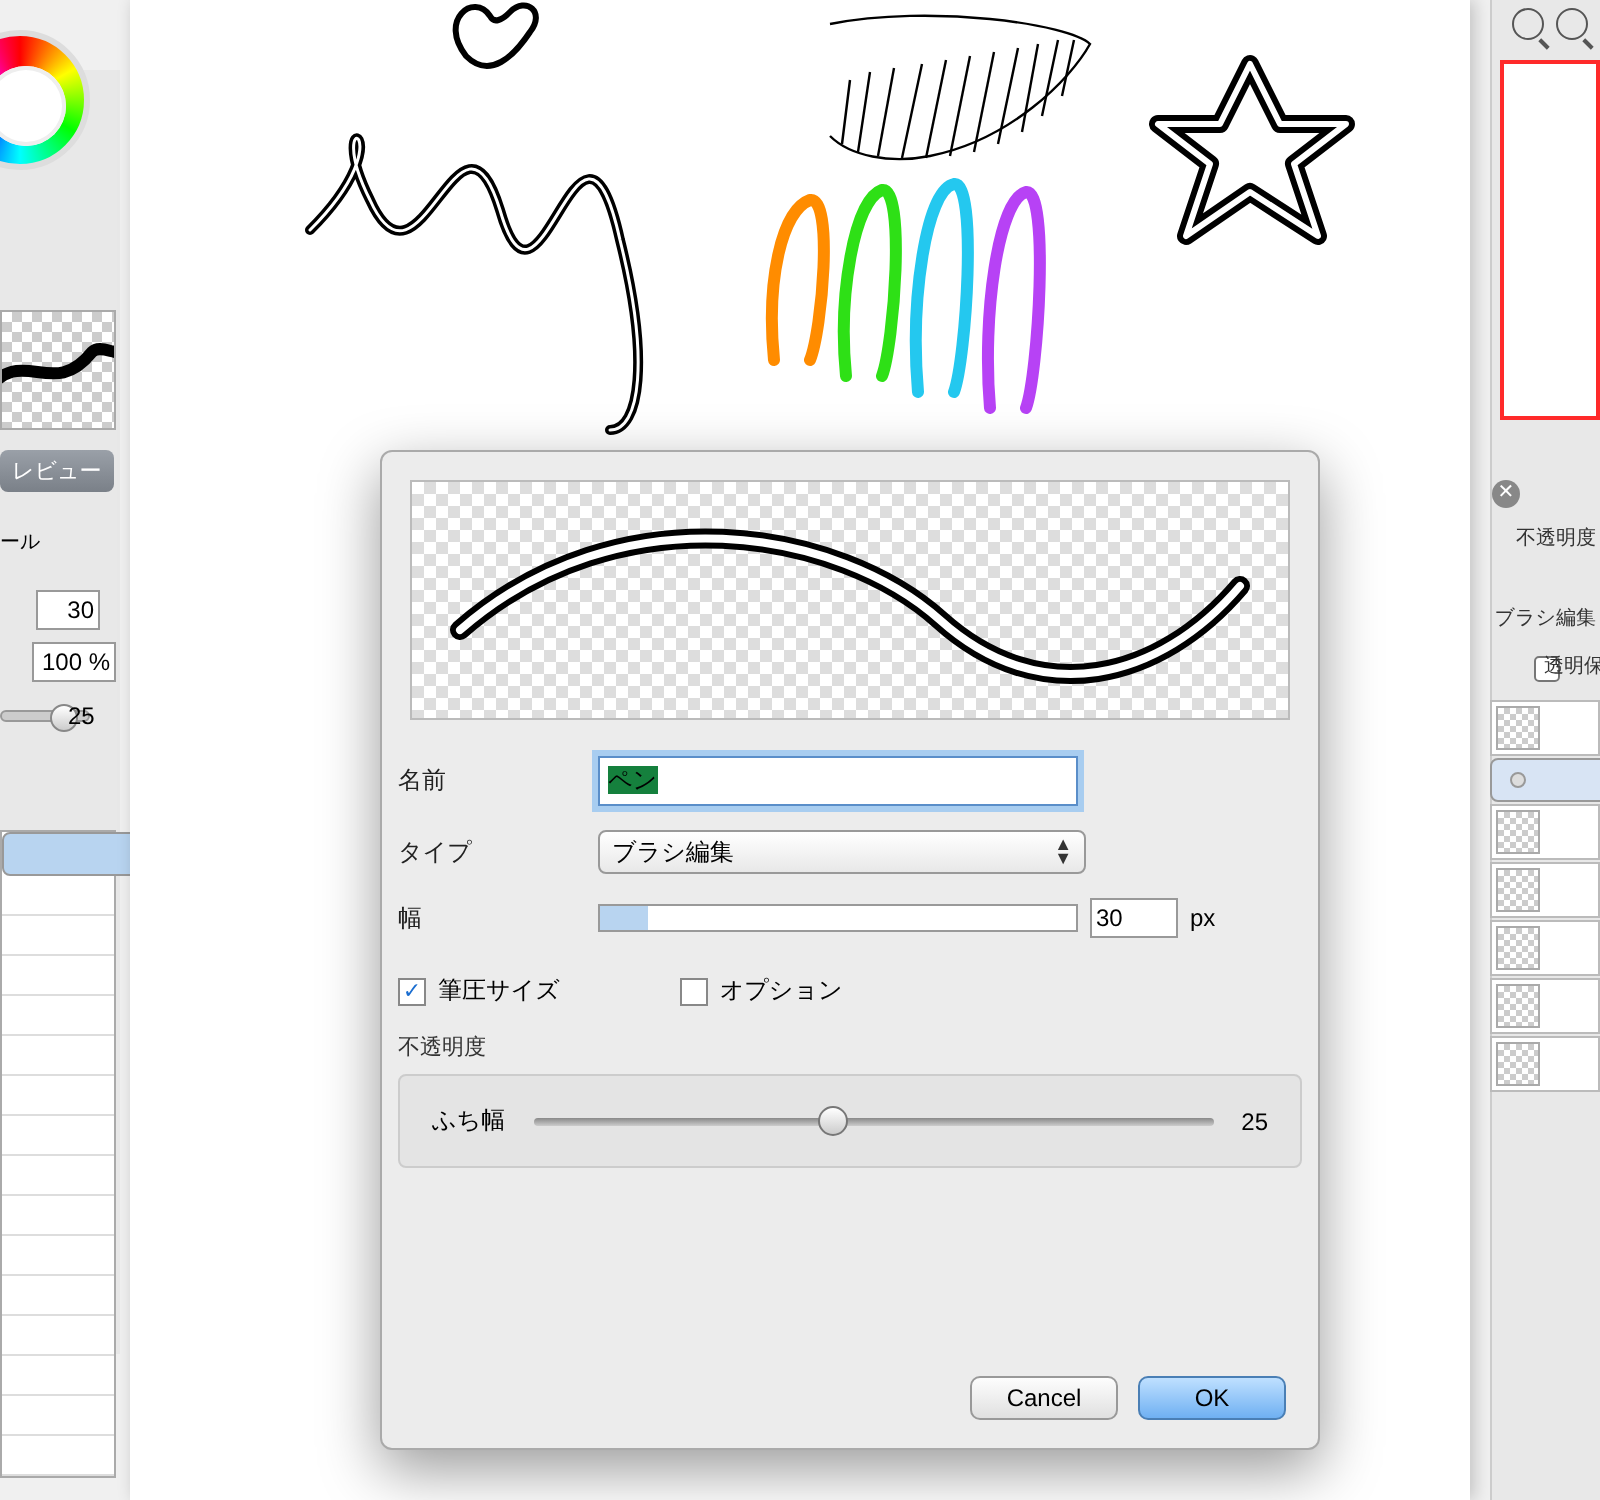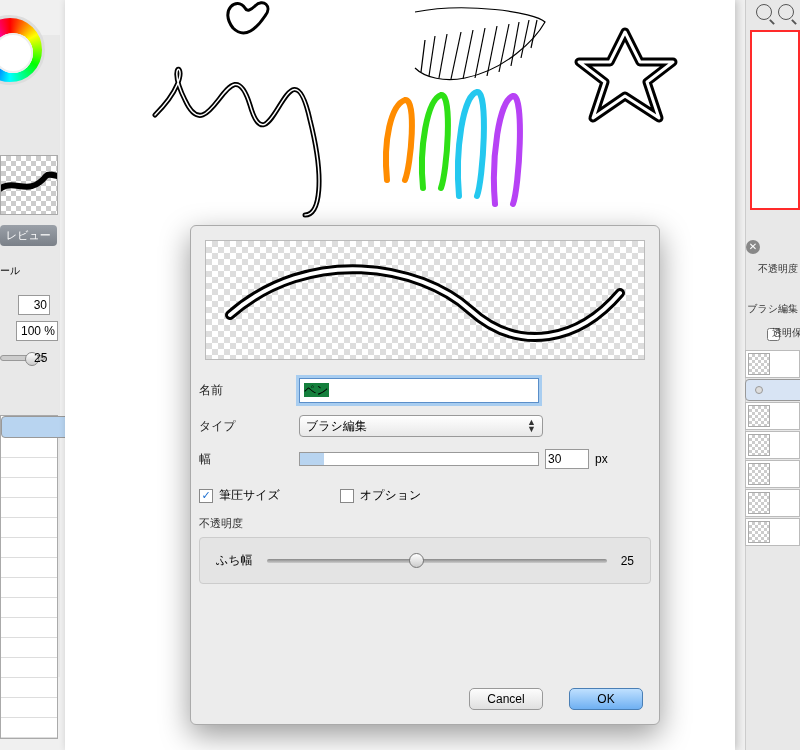--- a/index.html
+++ b/index.html
@@ -69,21 +69,21 @@
 .unit { margin-left:6px; }
 
 .check-row { display:flex; align-items:center; gap:6px; margin: 6px 0; }
 .cb { width:14px; height:14px; border:1px solid #888; background:#fff; display:inline-flex; align-items:center; justify-content:center; color:#1a6dd0; font-size:11px; }
 
 .option-label { font-size:11px; color:#333; margin: 4px 0 6px; }
 .option-box { border:1px solid #ccc; background:#e4e4e4; border-radius:4px; padding: 14px 16px; display:flex; align-items:center; }
 .opt-slider { flex:1; position:relative; height: 4px; background: linear-gradient(#888,#ccc); border-radius:2px; margin: 0 14px; }
 .opt-knob { position:absolute; top:-6px; width:15px; height:15px; background: linear-gradient(#fff,#ccc); border:1px solid #777; border-radius:50%; }
 
-.btn-row { position:absolute; bottom: 14px; right: 16px; display:flex; gap:26px; }
+.btn-row { position:absolute; bottom: 14px; right: 16px; display:flex; gap:10px; }
 .btn { width: 74px; height: 22px; border:1px solid #999; border-radius: 5px; background: linear-gradient(#fdfdfd,#e0e0e0); font-size:12px; text-align:center; line-height:20px; cursor:pointer; }
 .btn.primary { background: linear-gradient(#bfe0ff,#6fb0f2); border-color:#4a7fb5; color:#000; }
 </style>
 </head>
 <body>
 
 <div class="left-panel">
   <div class="color-wheel"></div>
   <div class="left-brush-preview">
     <svg class="left-brush-stroke" viewBox="0 0 80 40">

